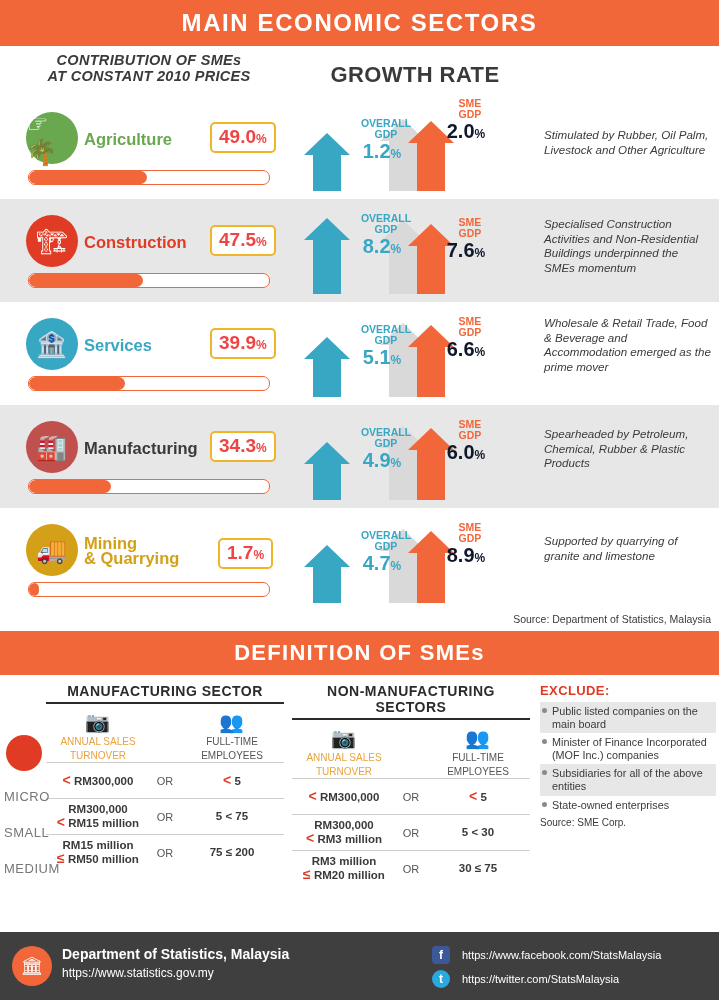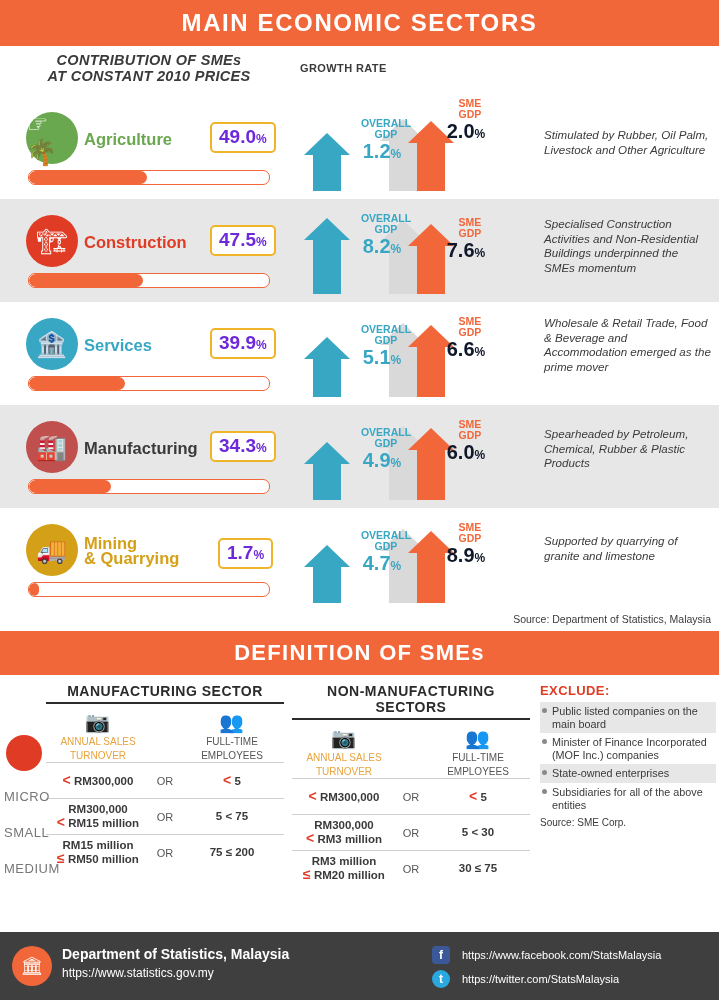--- a/index.html
+++ b/index.html
@@ -28,22 +28,22 @@
   .col-heads{
     position:relative;height:50px;
   }
   .head-contrib{
     position:absolute;left:14px;top:6px;width:270px;text-align:center;
     font-size:14.5px;font-weight:bold;color:#3a3a3a;line-height:16px;
     letter-spacing:.3px;
     font-style:italic;
   }
   .head-growth{
-    position:absolute;left:300px;top:16px;width:230px;
-    font-size:11px;font-weight:bold;color:#3a3a3a;letter-spacing:.4px;
+    position:absolute;left:300px;top:16px;width:230px;text-align:center;
+    font-size:22px;font-weight:bold;color:#3a3a3a;letter-spacing:.4px;
   }
   
   .sector-row{
     position:relative;
     height:103px;
     display:flex;
   }
   .sector-row.alt{background:#e7e7e7;}
   .c-left{width:290px;position:relative;}
   .c-mid{width:250px;position:relative;}
@@ -57,21 +57,21 @@
   }
   .sector-name{
     position:absolute;left:84px;top:36px;
     font-size:16.5px;font-weight:bold;
     line-height:15px;
   }
   .pct-box{
     position:absolute;left:210px;top:26px;
     border:2px solid #f0b429;border-radius:5px;background:#fff;
     padding:2px 7px 3px 7px;
-    font-size:19px;font-weight:bold;color:#6d28d9;
+    font-size:19px;font-weight:bold;color:#ef4444;
   }
   .pct-box .u{font-size:12px;}
   .bar-track{
     position:absolute;left:28px;top:74px;
     width:240px;height:13px;border:1.6px solid #f2673a;border-radius:7px;
     background:#fff;overflow:hidden;
   }
   .bar-fill{height:100%;background:#f2673a;border-radius:7px;}
 
   
@@ -475,22 +475,22 @@
       <div class="or-sep">OR</div>
       <div class="cell">30  ≤  75</div>
     </div>
   </div>
 
   <div class="excl">
     <div class="t">EXCLUDE:</div>
     <ul>
       <li><span class="dot"></span><span>Public listed companies on the main board</span></li>
       <li><span class="dot"></span><span>Minister of Finance Incorporated (MOF Inc.) companies</span></li>
+      <li><span class="dot"></span><span>Subsidiaries for all of the above entities</span></li>
       <li><span class="dot"></span><span>State-owned enterprises</span></li>
-      <li><span class="dot"></span><span>Subsidiaries for all of the above entities</span></li>
     </ul>
     <div class="src">Source: SME Corp.</div>
   </div>
 </div>
 
 <div class="footer">
   <div class="flogo">🏛</div>
   <div class="dept">Department of Statistics, Malaysia</div>
   <div class="url">https://www.statistics.gov.my</div>
   <div class="soc-ico" style="left:432px;top:14px"><span>f</span></div>

